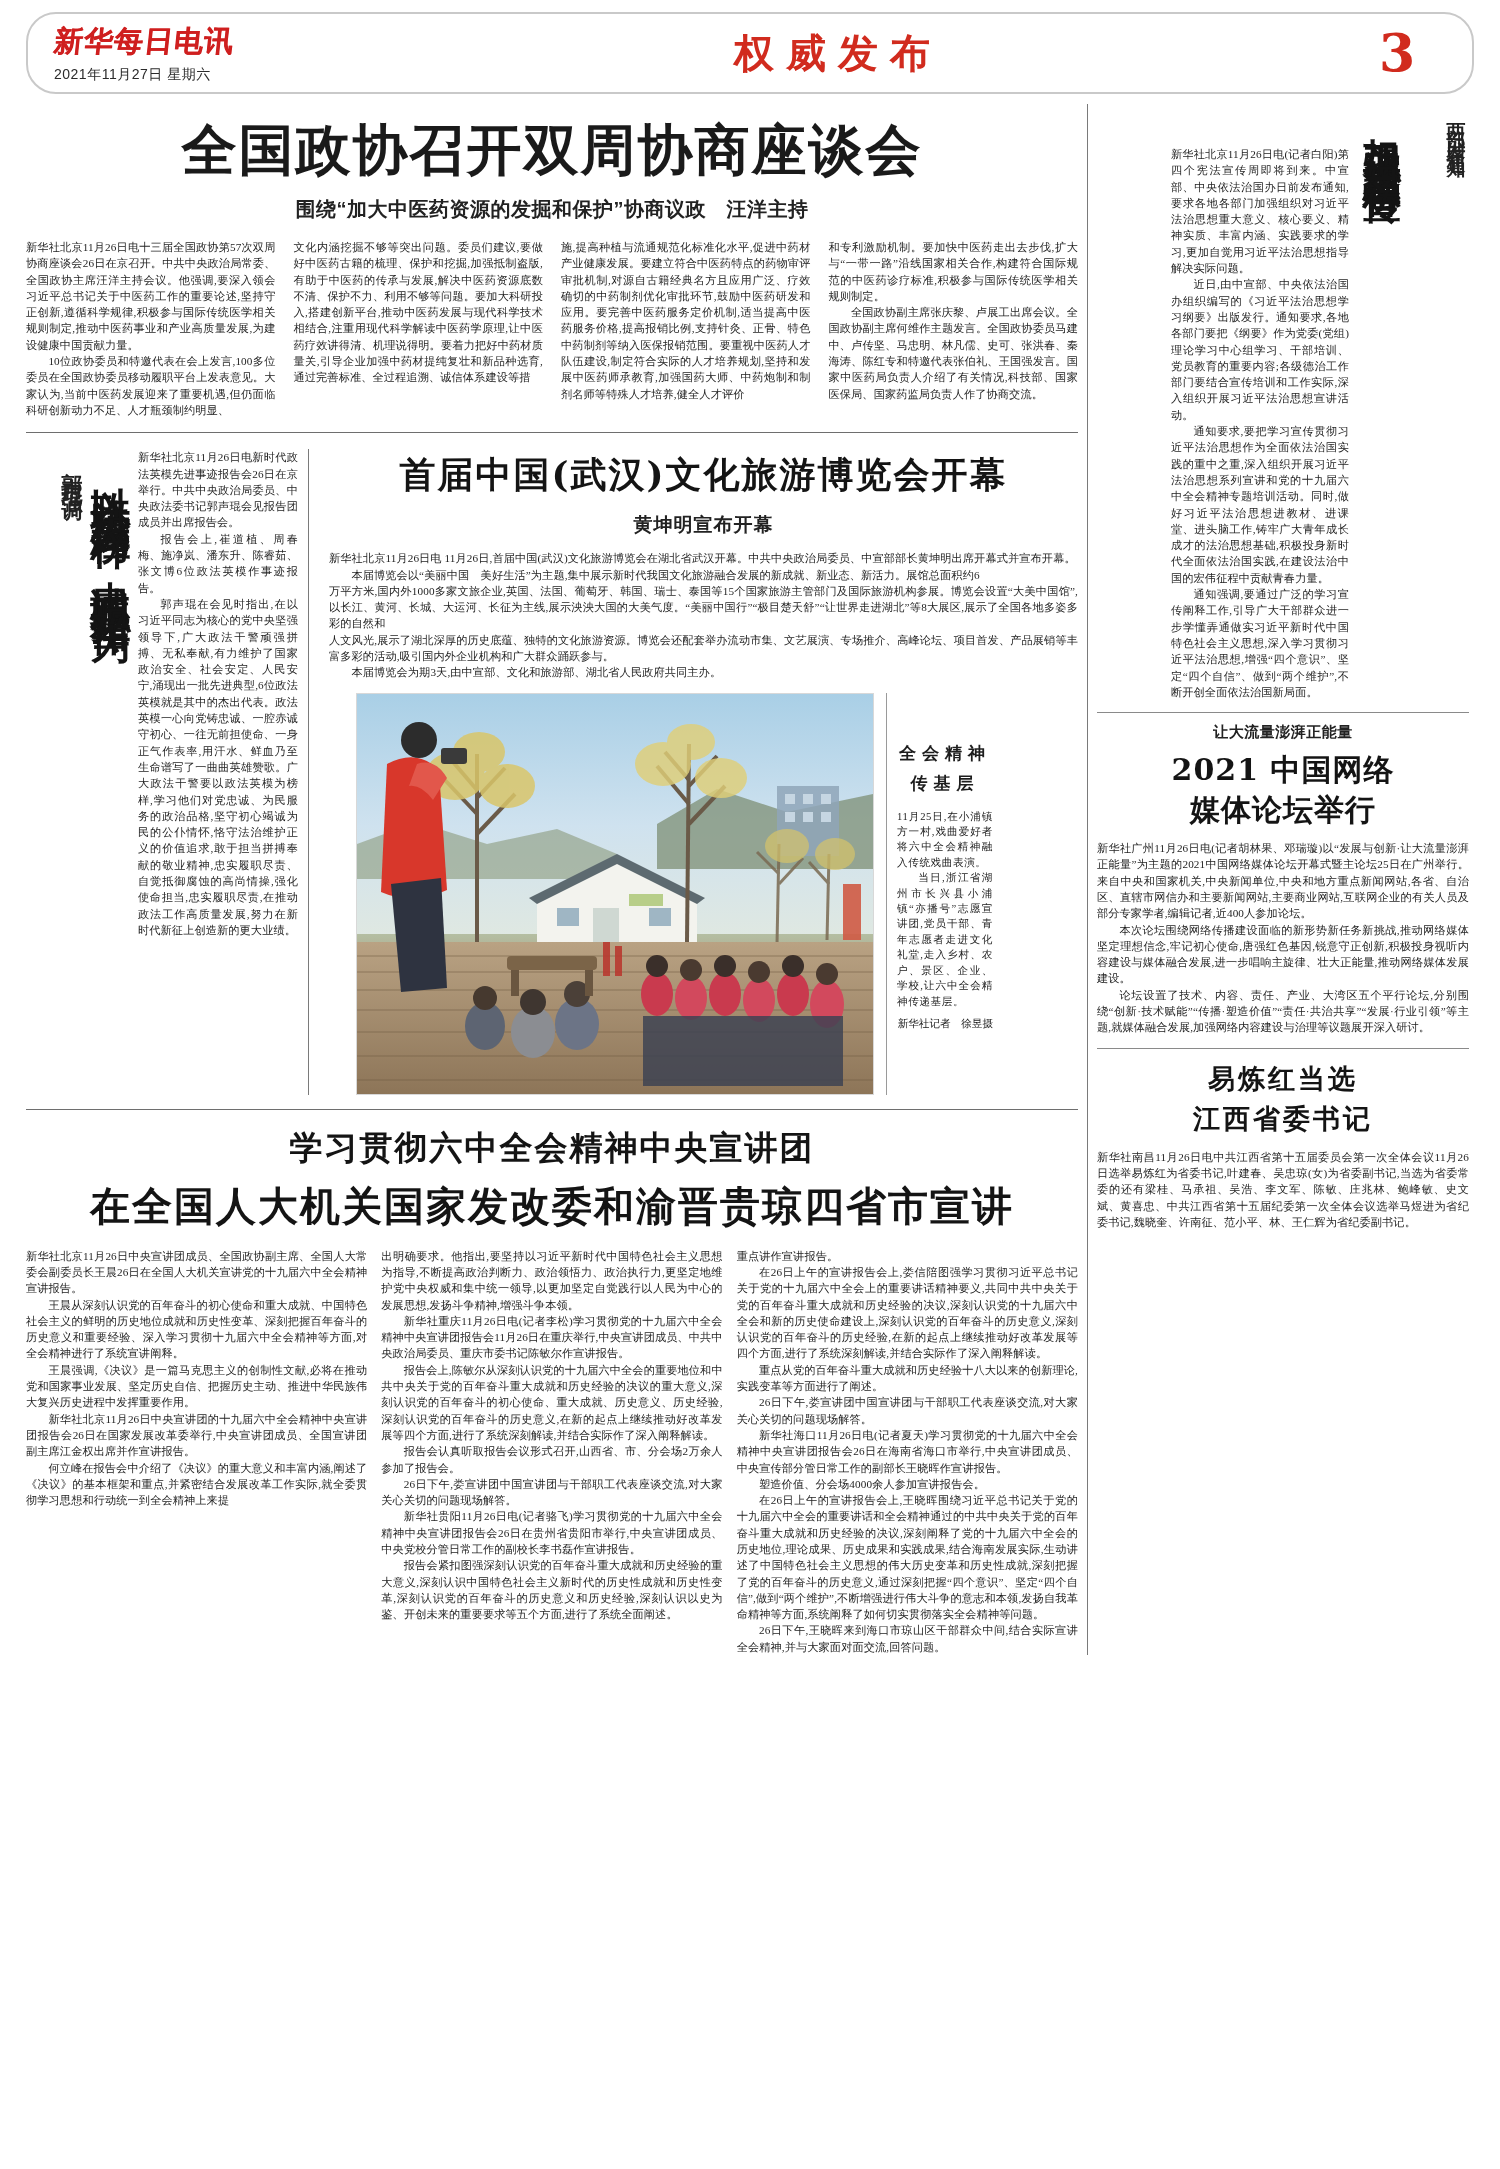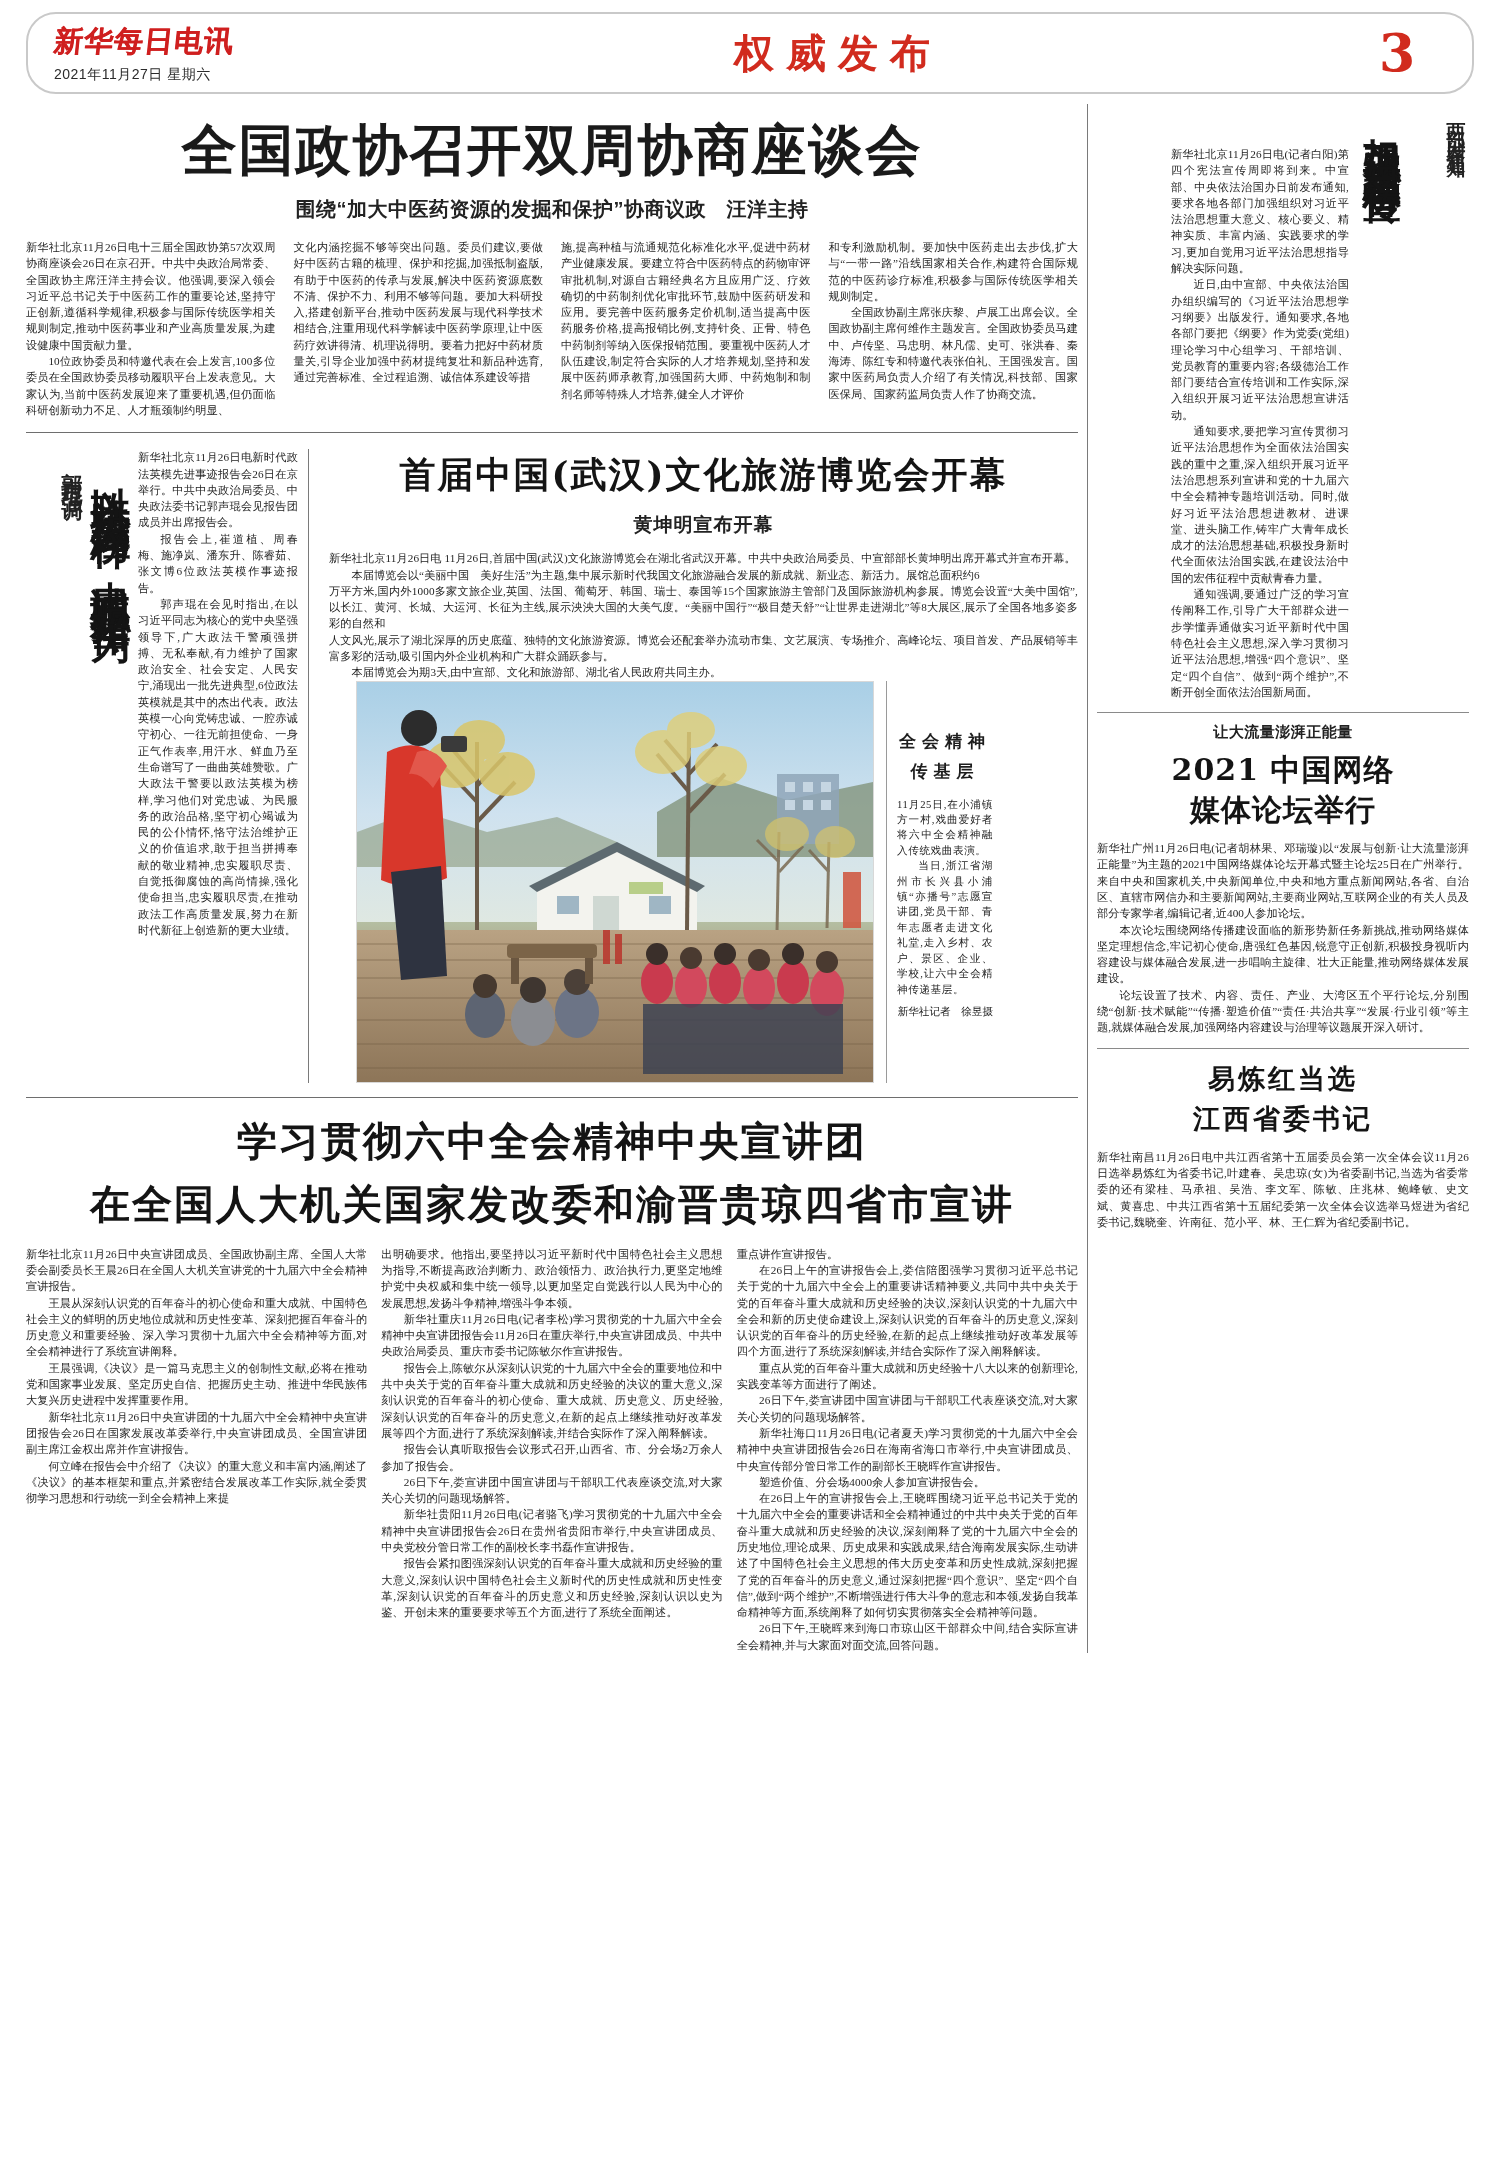--- a/index.html
+++ b/index.html
@@ -99,21 +99,21 @@
   .hl-mid{
     text-align:center;font-weight:bold;font-size:36px;letter-spacing:2px;
     font-family:"DejaVu Serif",serif;color:#141414;margin-top:2px;
   }
   .hl-mid-sub{
     text-align:center;font-weight:bold;font-size:19px;letter-spacing:1px;
     font-family:"Liberation Sans","DejaVu Sans",sans-serif;margin-top:12px;color:#222;
   }
 
   
-  .photo-row{display:flex;margin-top:0;padding-left:27px;}
+  .photo-row{display:flex;margin-top:12px;padding-left:27px;}
   .photo{
     width:516px;height:400px;position:relative;overflow:hidden;
     background:linear-gradient(#bfdcef 0%,#cfe4f2 38%,#b9cdae 55%,#a99b84 72%,#8d7d69 100%);
     border:1px solid #d8d8d8;
   }
   .photo svg{position:absolute;inset:0;}
   .cap-box{
     width:96px;margin-left:12px;border-left:1px solid #9a9a9a;padding-left:10px;
     display:flex;flex-direction:column;
   }
@@ -124,21 +124,21 @@
   }
   .cap-text{
     font-size:10.6px;line-height:15.4px;text-align:justify;margin-top:10px;color:#222;
     letter-spacing:0.6px;
   }
   .cap-credit{font-size:10.6px;text-align:right;margin-top:8px;color:#222;}
 
   
   .hl-bottom-wrap{margin-top:16px;}
   .hl-bottom1{
-    text-align:center;font-weight:bold;font-size:40px;letter-spacing:2px;
+    text-align:center;font-weight:bold;font-size:33px;letter-spacing:2px;
     font-family:"DejaVu Serif",serif;color:#141414;
   }
   .hl-bottom2{
     text-align:center;font-weight:bold;font-size:40px;letter-spacing:2px;
     font-family:"DejaVu Serif",serif;color:#141414;margin-top:8px;
   }
   .cols5{display:flex;margin-top:14px;}
   .cols5 > .col{flex:1;}
   .cols5 > .gap{width:14px;}
 

